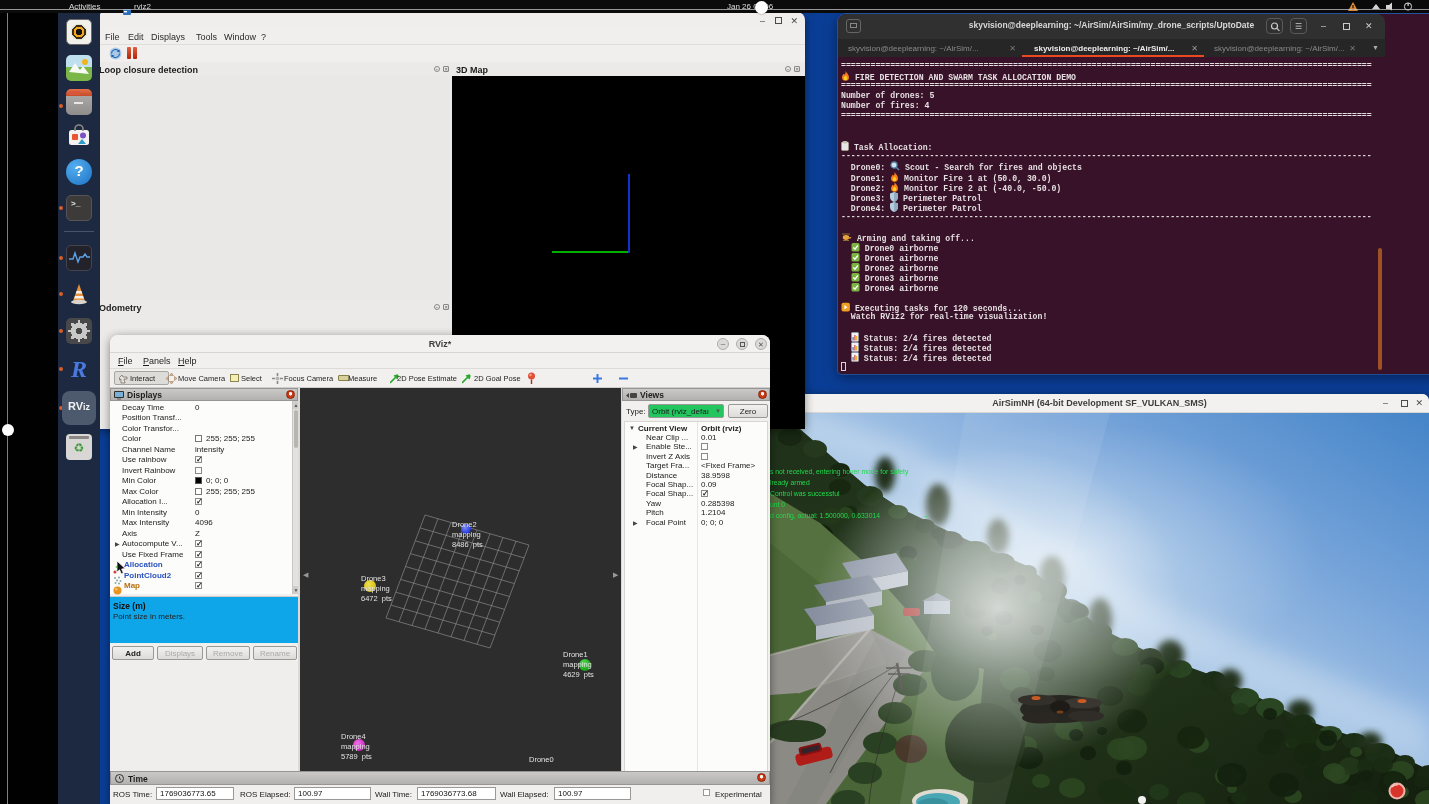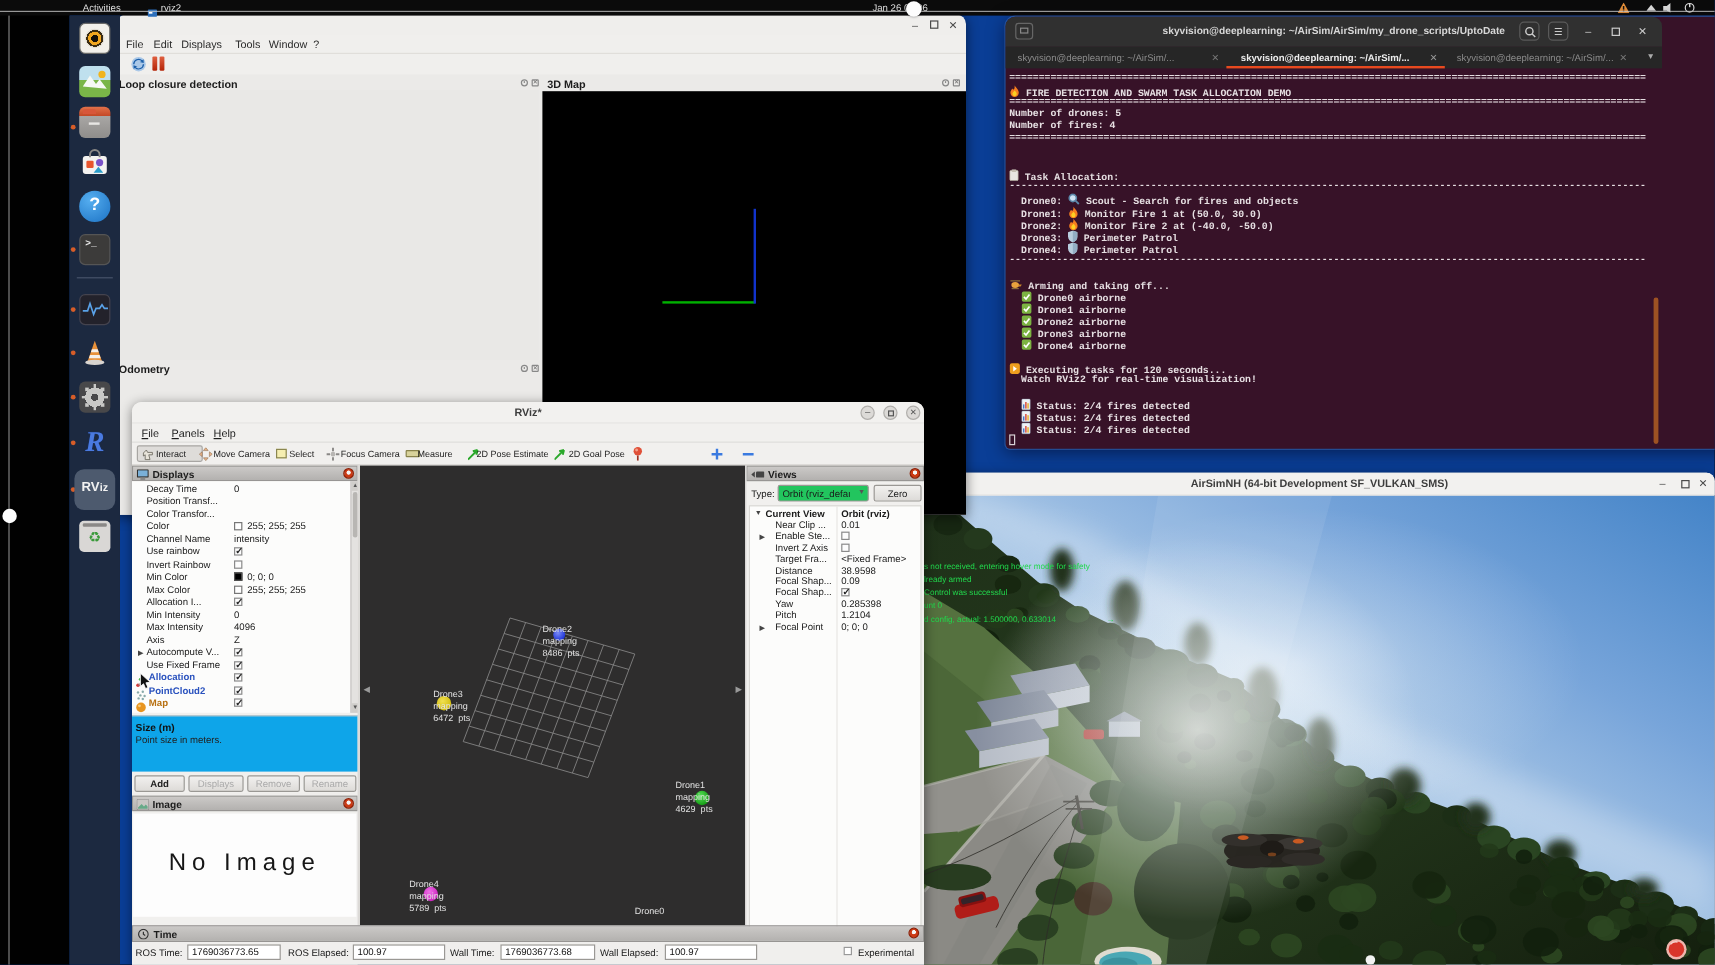--- a/index.html
+++ b/index.html
@@ -661,33 +661,20 @@
       </div>
       <div class="a" style="left:0;top:208px;width:188px;height:47px;background:#0ea5e9;border-top:1px solid #cfcdca;">
         <div class="a" style="left:3px;top:4px;font-size:8.5px;font-weight:bold;color:#111;">Size (m)</div>
         <div class="a" style="left:3px;top:15px;font-size:8px;color:#222;">Point size in meters.</div>
       </div>
       <div class="btn" style="left:2px;top:258px;width:42px;height:14px;line-height:13px;color:#222;font-weight:bold;">Add</div>
       <div class="btn" style="left:47px;top:258px;width:46px;height:14px;line-height:13px;color:#aaa;">Displays</div>
       <div class="btn" style="left:96px;top:258px;width:44px;height:14px;line-height:13px;color:#aaa;">Remove</div>
       <div class="btn" style="left:143px;top:258px;width:44px;height:14px;line-height:13px;color:#aaa;">Rename</div>
     </div>
-    <div class="a" style="left:0;top:328px;width:188px;height:141px;background:#f1f0ee;">
-      <div class="ph" style="left:0;top:0;width:188px;height:13px;font-size:8.5px;">
-        <svg style="position:absolute;left:3px;top:2px;" width="10" height="9">
-          <rect x="0" y="0" width="10" height="9" rx="1" fill="#c8c6c3" stroke="#777" stroke-width=".6"></rect>
-          <path d="M1 7l3-3 2 2 1.5-1.5L9 6v2H1z" fill="#6a8"></path>
-        </svg>
-        <span style="position:absolute;left:16px;top:1px;">Image</span>
-      </div>
-      <div class="rc" style="left:176px;top:2px;"></div>
-      <div class="a" style="left:1px;top:15px;width:186px;height:86px;background:#fdfdfd;">
-        <div class="a" style="left:0;top:30px;width:186px;text-align:center;font-size:20px;color:#161616;letter-spacing:5px;font-family:'Liberation Sans';">No Image</div>
-      </div>
-    </div>
     <div class="a" style="left:190px;top:53px;width:321px;height:383px;background:#2e2d2d;overflow:hidden;">
       <svg class="a" style="left:0;top:0;" width="321" height="383">
         <g stroke="#9a9a9a" stroke-width="0.7" opacity="0.85">
           <line x1="125.0" y1="127.0" x2="229.0" y2="157.0"></line>
           <line x1="120.1" y1="139.9" x2="224.1" y2="169.9"></line>
           <line x1="115.2" y1="152.8" x2="219.2" y2="182.8"></line>
           <line x1="110.4" y1="165.6" x2="214.4" y2="195.6"></line>
           <line x1="105.5" y1="178.5" x2="209.5" y2="208.5"></line>
           <line x1="100.6" y1="191.4" x2="204.6" y2="221.4"></line>
           <line x1="95.8" y1="204.2" x2="199.8" y2="234.2"></line>

